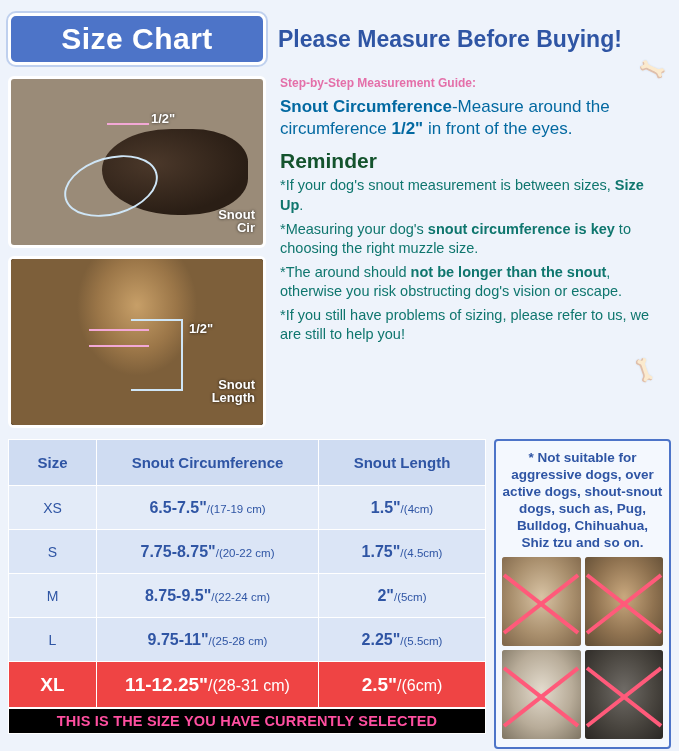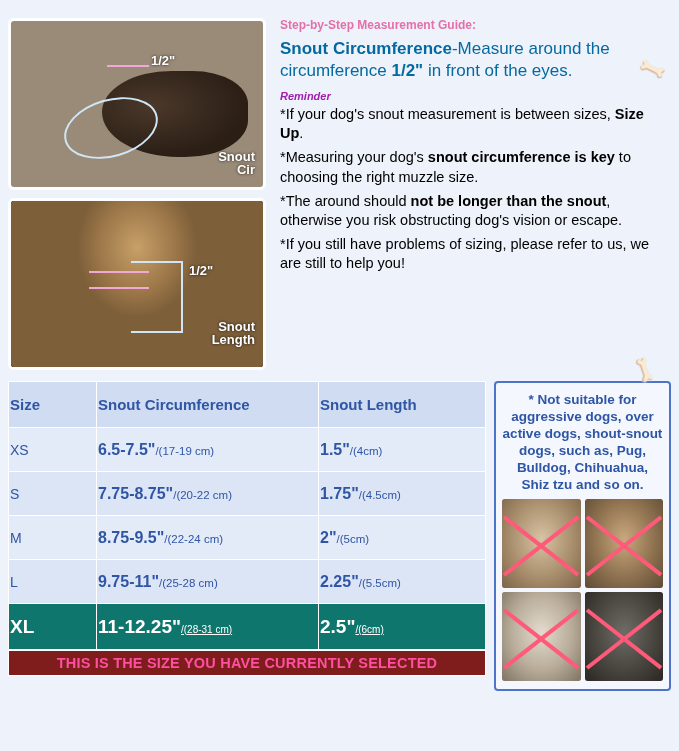--- a/index.html
+++ b/index.html
@@ -143,31 +143,30 @@
     margin-bottom: 4px;
   }
   .guide p {
     margin: 0 0 3px 0;
     font-size: 17px;
     color: #0369a1;
   }
   .guide .lead { font-weight: bold; }
   .guide .norm { font-weight: normal; }
   .reminder-title {
-    color: #a21caf;
-    font-weight: bold;
-    font-size: 11px;
+    color: #14532d;
+    font-weight: bold;
+    font-size: 21px;
     margin: 6px 0 2px 0;
-    font-style: italic;
   }
   .reminder p {
     margin: 0 0 5px 0;
     font-size: 14.5px;
     font-weight: normal;
-    color: #000000;
+    color: #0f766e;
   }
   .reminder b { font-weight: bold; }
   .bone {
     position: absolute;
     color: #ffffff;
     font-size: 20px;
     opacity: .95;
     text-shadow: 0 0 2px #cdd9ee;
   }
   .bone1 { right: 14px; top: 58px; transform: rotate(-20deg); }
@@ -184,51 +183,51 @@
     width: 478px;
     background: transparent;
   }
   table {
     border-collapse: collapse;
     width: 478px;
     table-layout: fixed;
   }
   th, td {
     border: 1px solid #ffffff;
-    text-align: left;
+    text-align: center;
     color: #2f55a4;
     margin-left: 36px;
   }
   thead th {
     background: #cfdcf2;
     font-size: 15px;
     font-weight: bold;
     height: 46px;
   }
   tbody td {
     background: #e3ebf8;
     height: 44px;
     font-size: 15px;
   }
   tbody tr:nth-child(even) td { background: #dbe5f6; }
   td.size-col { font-size: 14px; }
   .big { font-size: 16px; font-weight: bold; }
   .small { font-size: 11.5px; font-weight: normal; }
   tr.xl-row td {
-    background: #0f766e;
+    background: #ef4444;
     color: #ffffff;
     height: 46px;
   }
   tr.xl-row td.size-col { font-size: 19px; font-weight: bold; }
   tr.xl-row .big { font-size: 19px; }
-  tr.xl-row .small { font-size: 10px; text-decoration: underline; }
+  tr.xl-row .small { font-size: 16px; }
   .selected-banner {
     width: 478px;
     height: 26px;
-    background: #7f1d1d;
+    background: #000000;
     border: 1px solid #ffffff;
     display: flex;
     align-items: center;
     justify-content: center;
     color: #ff4fa0;
     font-size: 14.5px;
     font-weight: bold;
     letter-spacing: .2px;
   }
 
@@ -288,20 +287,26 @@
     height: 4px;
     background: #ff5a7a;
     transform: rotate(38deg);
   }
 </style>
 </head>
 <body>
 
 <div class="page">
 
+  <div class="header">
+    <div class="size-chart-badge">
+      <span>Size Chart</span>
+    </div>
+    <div class="header-title">Please Measure Before Buying!</div>
+  </div>
 
   <div class="bone bone1">🦴</div>
   <div class="bone bone2">🦴</div>
 
   <div class="upper">
 
     <div class="photos">
 
       <div class="photo">
         <div class="dog1"></div>

